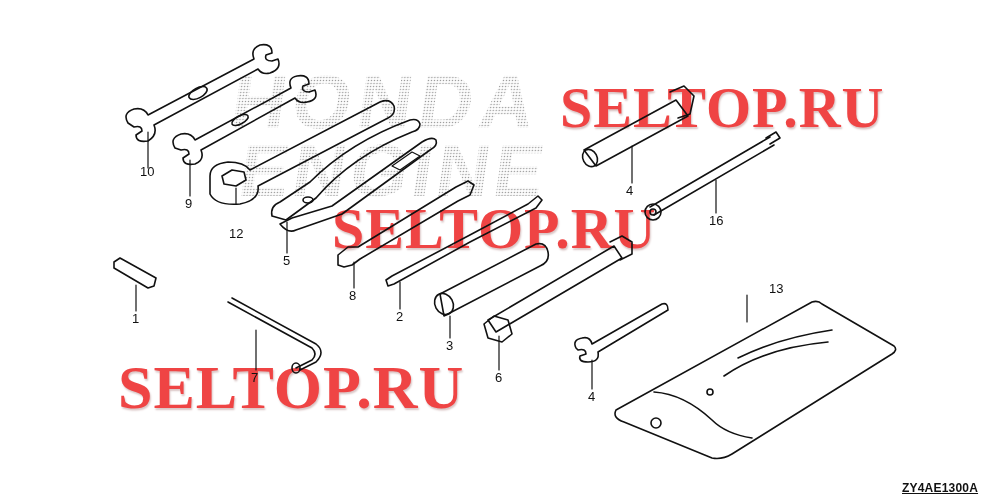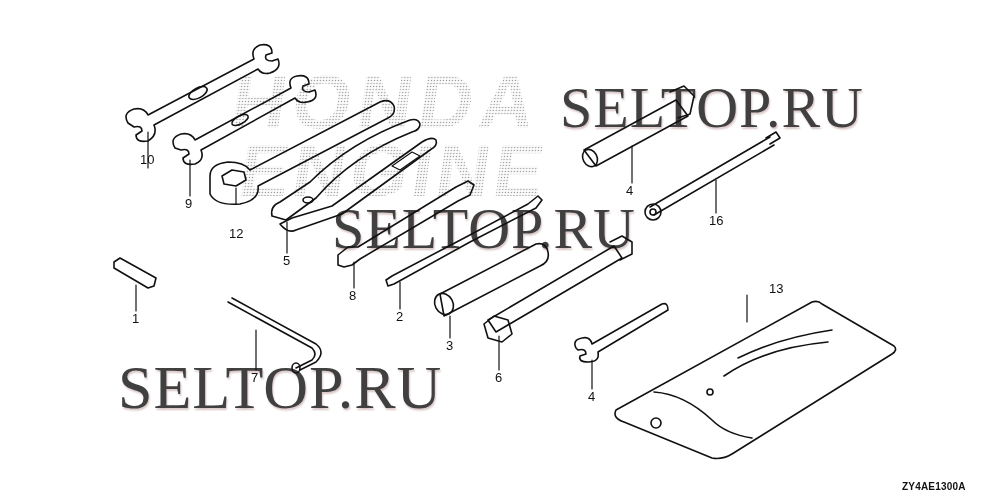--- a/index.html
+++ b/index.html
@@ -1,28 +1,28 @@
 <!DOCTYPE html>
 <html><head>
 <meta charset="utf-8">
 <style>
   html, body { margin: 0; padding: 0; background: #ffffff; }
   body { width: 1000px; height: 499px; position: relative; overflow: hidden;
          font-family: "Liberation Sans", sans-serif; }
   #diagram { position: absolute; left: 0; top: 0; width: 1000px; height: 499px; }
-  .wm { position: absolute; font-family: "Liberation Serif", serif; font-weight: normal;
-        color: #404040; letter-spacing: 1px; text-shadow: 1px 2px 2px #d9c4c4; white-space: nowrap;
+  .wm { position: absolute; font-family: "Liberation Serif", serif; font-weight: bold;
+        color: #ef4444; letter-spacing: 1px; text-shadow: 1px 2px 2px #d9c4c4; white-space: nowrap;
         pointer-events: none; }
   .honda-logo { position: absolute; font-family: "Liberation Sans", sans-serif; font-weight: bold;
         color: transparent; white-space: nowrap;
         background-image: radial-gradient(#9a9a9a 0.9px, transparent 1.1px);
         background-size: 3px 3px; -webkit-background-clip: text; background-clip: text;
         -webkit-text-stroke: 0; pointer-events: none; }
   .callout { position: absolute; font-size: 13px; color: #111; font-family: "Liberation Sans", sans-serif; }
-  .code { position: absolute; font-size: 10px; font-weight: bold; color: #111; letter-spacing: 0.2px; }
+  .code { position: absolute; font-size: 12px; font-weight: bold; color: #111; letter-spacing: 0.2px; text-decoration: underline; }
 </style>
 </head>
 <body>
 
 <div id="diagram">
 
   <div class="honda-logo" style="left:232px; top:58px; font-size:76px; letter-spacing:6px; transform:skewX(-8deg);">HONDA</div>
   <div class="honda-logo" style="left:240px; top:128px; font-size:74px; letter-spacing:4px; transform:skewX(-8deg);">ENGINE</div>
 
   <div class="wm" style="left:560px; top:74px; font-size:58px;">SELTOP.RU</div>
@@ -123,20 +123,20 @@
 
   <span class="callout" style="left:132px; top:311px;">1</span>
   <span class="callout" style="left:396px; top:309px;">2</span>
   <span class="callout" style="left:446px; top:338px;">3</span>
   <span class="callout" style="left:588px; top:389px;">4</span>
   <span class="callout" style="left:283px; top:253px;">5</span>
   <span class="callout" style="left:495px; top:370px;">6</span>
   <span class="callout" style="left:251px; top:370px;">7</span>
   <span class="callout" style="left:349px; top:288px;">8</span>
   <span class="callout" style="left:185px; top:196px;">9</span>
-  <span class="callout" style="left:140px; top:152px;">10</span>
+  <span class="callout" style="left:140px; top:164px;">10</span>
   <span class="callout" style="left:626px; top:183px;">4</span>
   <span class="callout" style="left:229px; top:212px;margin-top:14px;">12</span>
   <span class="callout" style="left:737px; top:281px;margin-left:32px;">13</span>
   <span class="callout" style="left:709px; top:213px;">16</span>
 
   <span class="code" style="left:902px; top:481px;">ZY4AE1300A</span>
 </div>
 
 </body></html>

